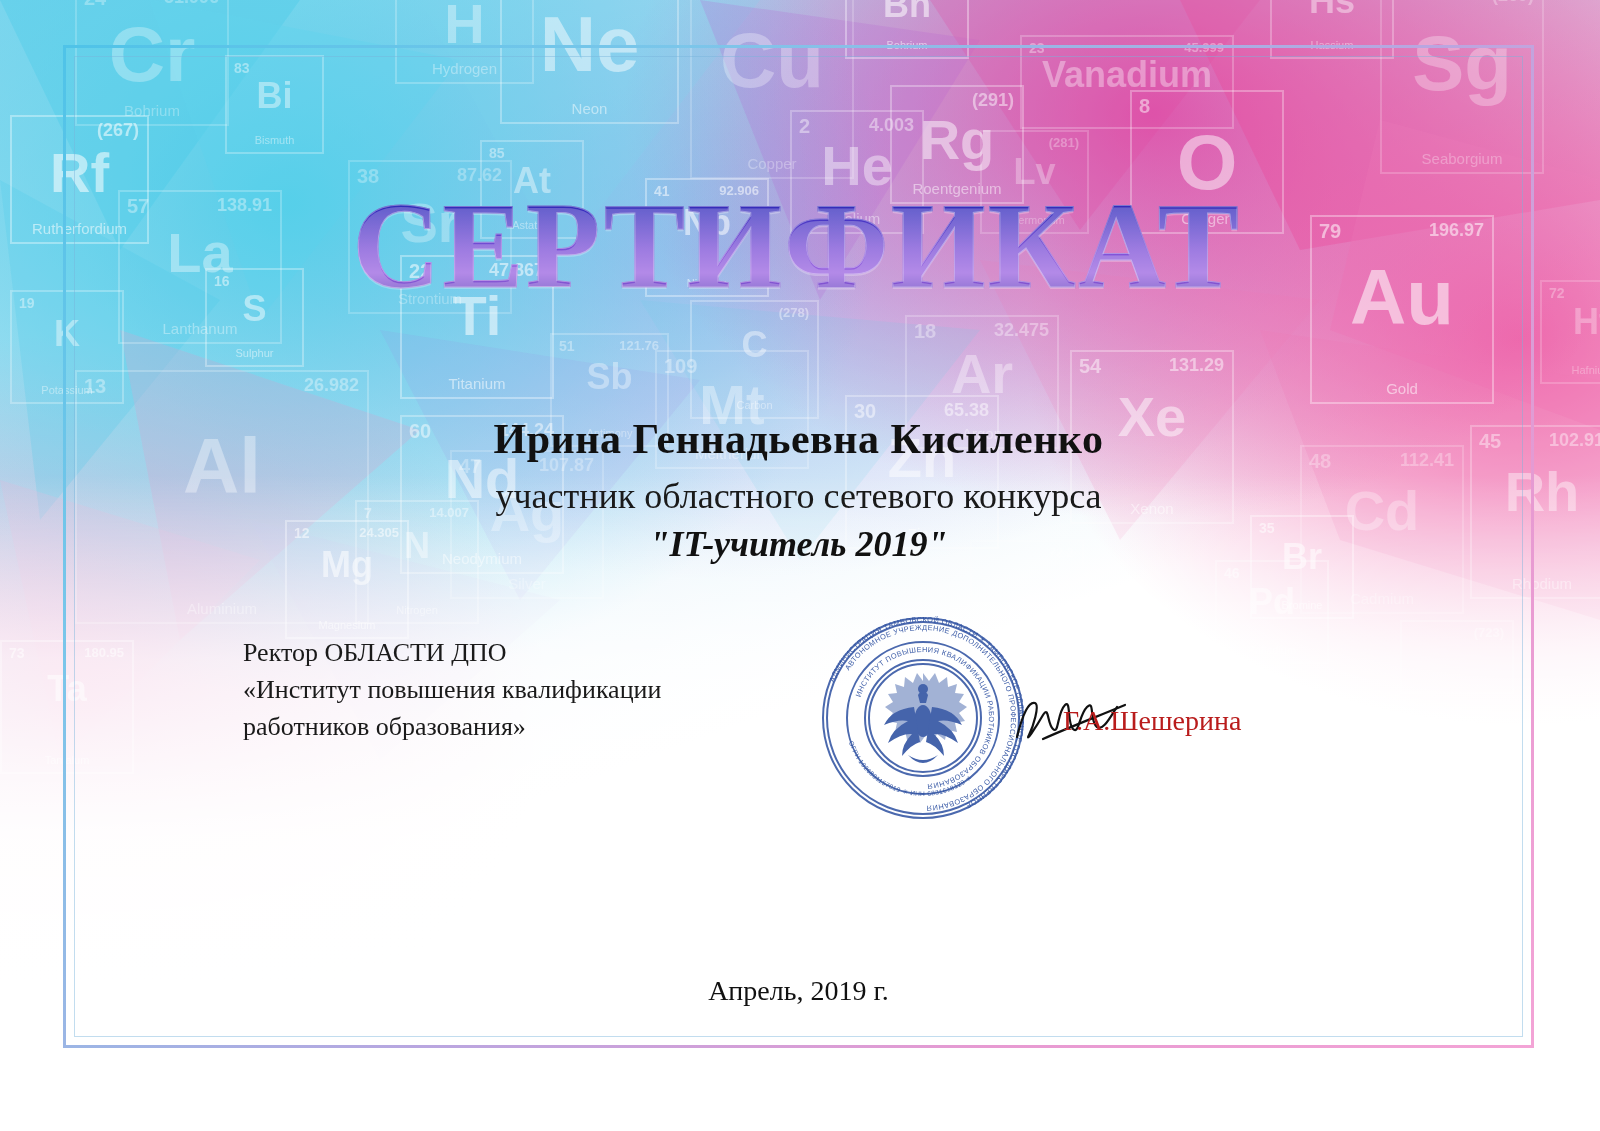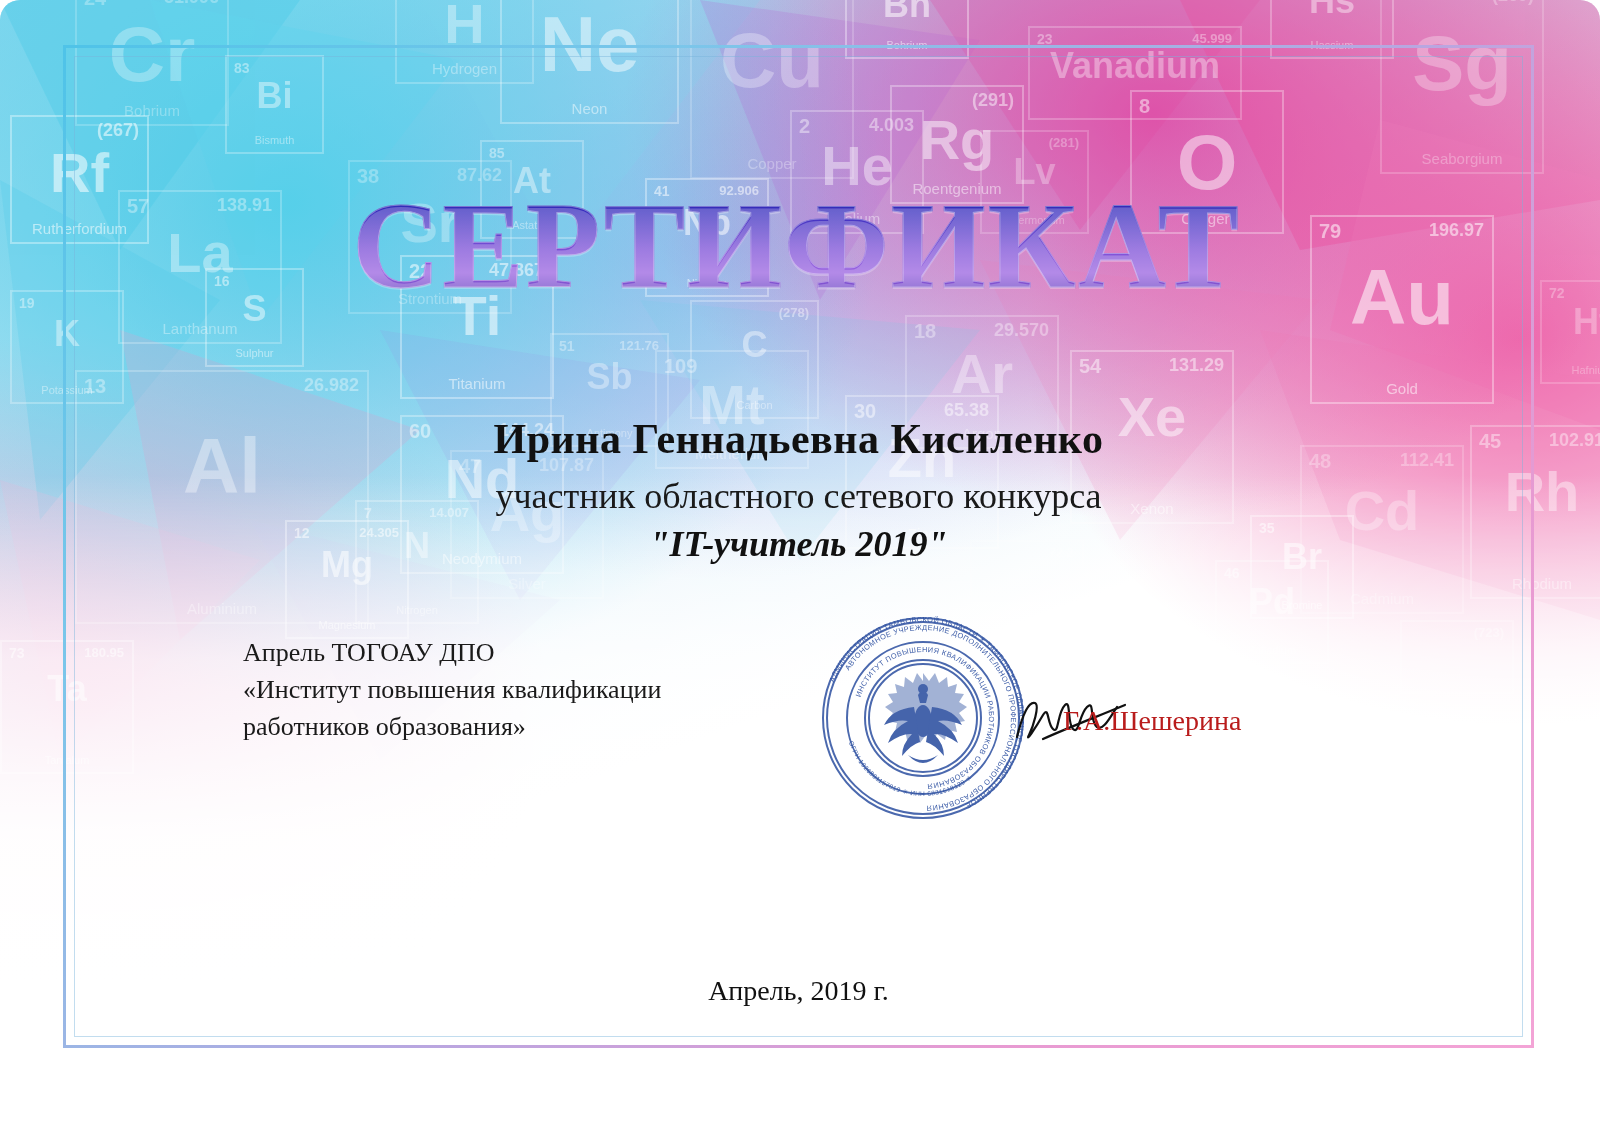--- a/index.html
+++ b/index.html
@@ -17,21 +17,20 @@
     height: 1131px;
     overflow: hidden;
     background: #ffffff;
   }
 
   
   .bg-layer {
     position: absolute;
     inset: 0;
     overflow: hidden;
-    border-radius: 20px;
   }
   .bg-base {
     position: absolute;
     inset: 0;
     background:
       radial-gradient(ellipse 60% 70% at 18% 18%, rgba(82,206,232,0.95), rgba(82,206,232,0) 62%),
       radial-gradient(ellipse 55% 60% at 72% 10%, rgba(224,64,160,0.85), rgba(224,64,160,0) 60%),
       radial-gradient(ellipse 50% 55% at 95% 30%, rgba(236,74,154,0.80), rgba(236,74,154,0) 62%),
       radial-gradient(ellipse 45% 50% at 5% 62%, rgba(247,120,180,0.55), rgba(247,120,180,0) 65%),
       radial-gradient(ellipse 60% 45% at 45% 22%, rgba(120,90,220,0.35), rgba(120,90,220,0) 65%),
@@ -342,21 +341,21 @@
           <span class="mass">(278)</span>
           <span class="sym">C</span>
           <span class="nm">Carbon</span>
         </div>
         <div class="cell small" style="left: 845px; top: -35px; width: 120px; height: 90px; opacity: 0.63;">
           <span class="num"></span>
           <span class="mass"></span>
           <span class="sym">Bh</span>
           <span class="nm">Bohrium</span>
         </div>
-        <div class="cell small" style="left: 1020px; top: 26px; width: 210px; height: 90px; opacity: 0.42; margin-left: 8px;">
+        <div class="cell small" style="left: 1020px; top: 35px; width: 210px; height: 90px; opacity: 0.42;">
           <span class="num">23</span>
           <span class="mass">45.999</span>
           <span class="sym">Vanadium</span>
           <span class="nm"></span>
         </div>
         <div class="cell big" style="left: 1130px; top: 90px; width: 150px; height: 140px; opacity: 0.56;">
           <span class="num">8</span>
           <span class="mass"></span>
           <span class="sym">O</span>
           <span class="nm">Oxygen</span>
@@ -374,21 +373,21 @@
           <span class="nm">Hassium</span>
         </div>
         <div class="cell big" style="left: 1310px; top: 215px; width: 180px; height: 185px; opacity: 0.63;">
           <span class="num">79</span>
           <span class="mass">196.97</span>
           <span class="sym">Au</span>
           <span class="nm">Gold</span>
         </div>
         <div class="cell" style="left: 905px; top: 315px; width: 150px; height: 130px; opacity: 0.42;">
           <span class="num">18</span>
-          <span class="mass">29.570</span>
+          <span class="mass">32.475</span>
           <span class="sym">Ar</span>
           <span class="nm">Argon</span>
         </div>
         <div class="cell" style="left: 1070px; top: 350px; width: 160px; height: 170px; opacity: 0.56;">
           <span class="num">54</span>
           <span class="mass">131.29</span>
           <span class="sym">Xe</span>
           <span class="nm">Xenon</span>
         </div>
         <div class="cell" style="left: 1300px; top: 445px; width: 160px; height: 165px; opacity: 0.35;">
@@ -500,21 +499,21 @@
 
     <div class="title">СЕРТИФИКАТ</div>
 
     <div class="recipient">Ирина Геннадьевна Кисиленко</div>
 
     <div class="role">участник областного сетевого конкурса</div>
 
     <div class="contest">"IT-учитель 2019"</div>
 
     <div class="signatory">
-      <div>Апрель ТОГОАУ ДПО</div>
+      <div>Ректор ОБЛАСТИ ДПО</div>
       <div>«Институт повышения квалификации</div>
       <div>работников образования»</div>
     </div>
 
     <div class="stamp-wrap">
       <svg width="230" height="230" viewBox="0 0 230 230">
         <defs>
           <path id="arcOuter" d="M 115,115 m -96,0 a 96,96 0 1,1 192,0 a 96,96 0 1,1 -192,0"></path>
           <path id="arcOuter2" d="M 115,115 m -88,0 a 88,88 0 1,1 176,0 a 88,88 0 1,1 -176,0"></path>
           <path id="arcInner" d="M 115,115 m -66,0 a 66,66 0 1,1 132,0 a 66,66 0 1,1 -132,0"></path>

